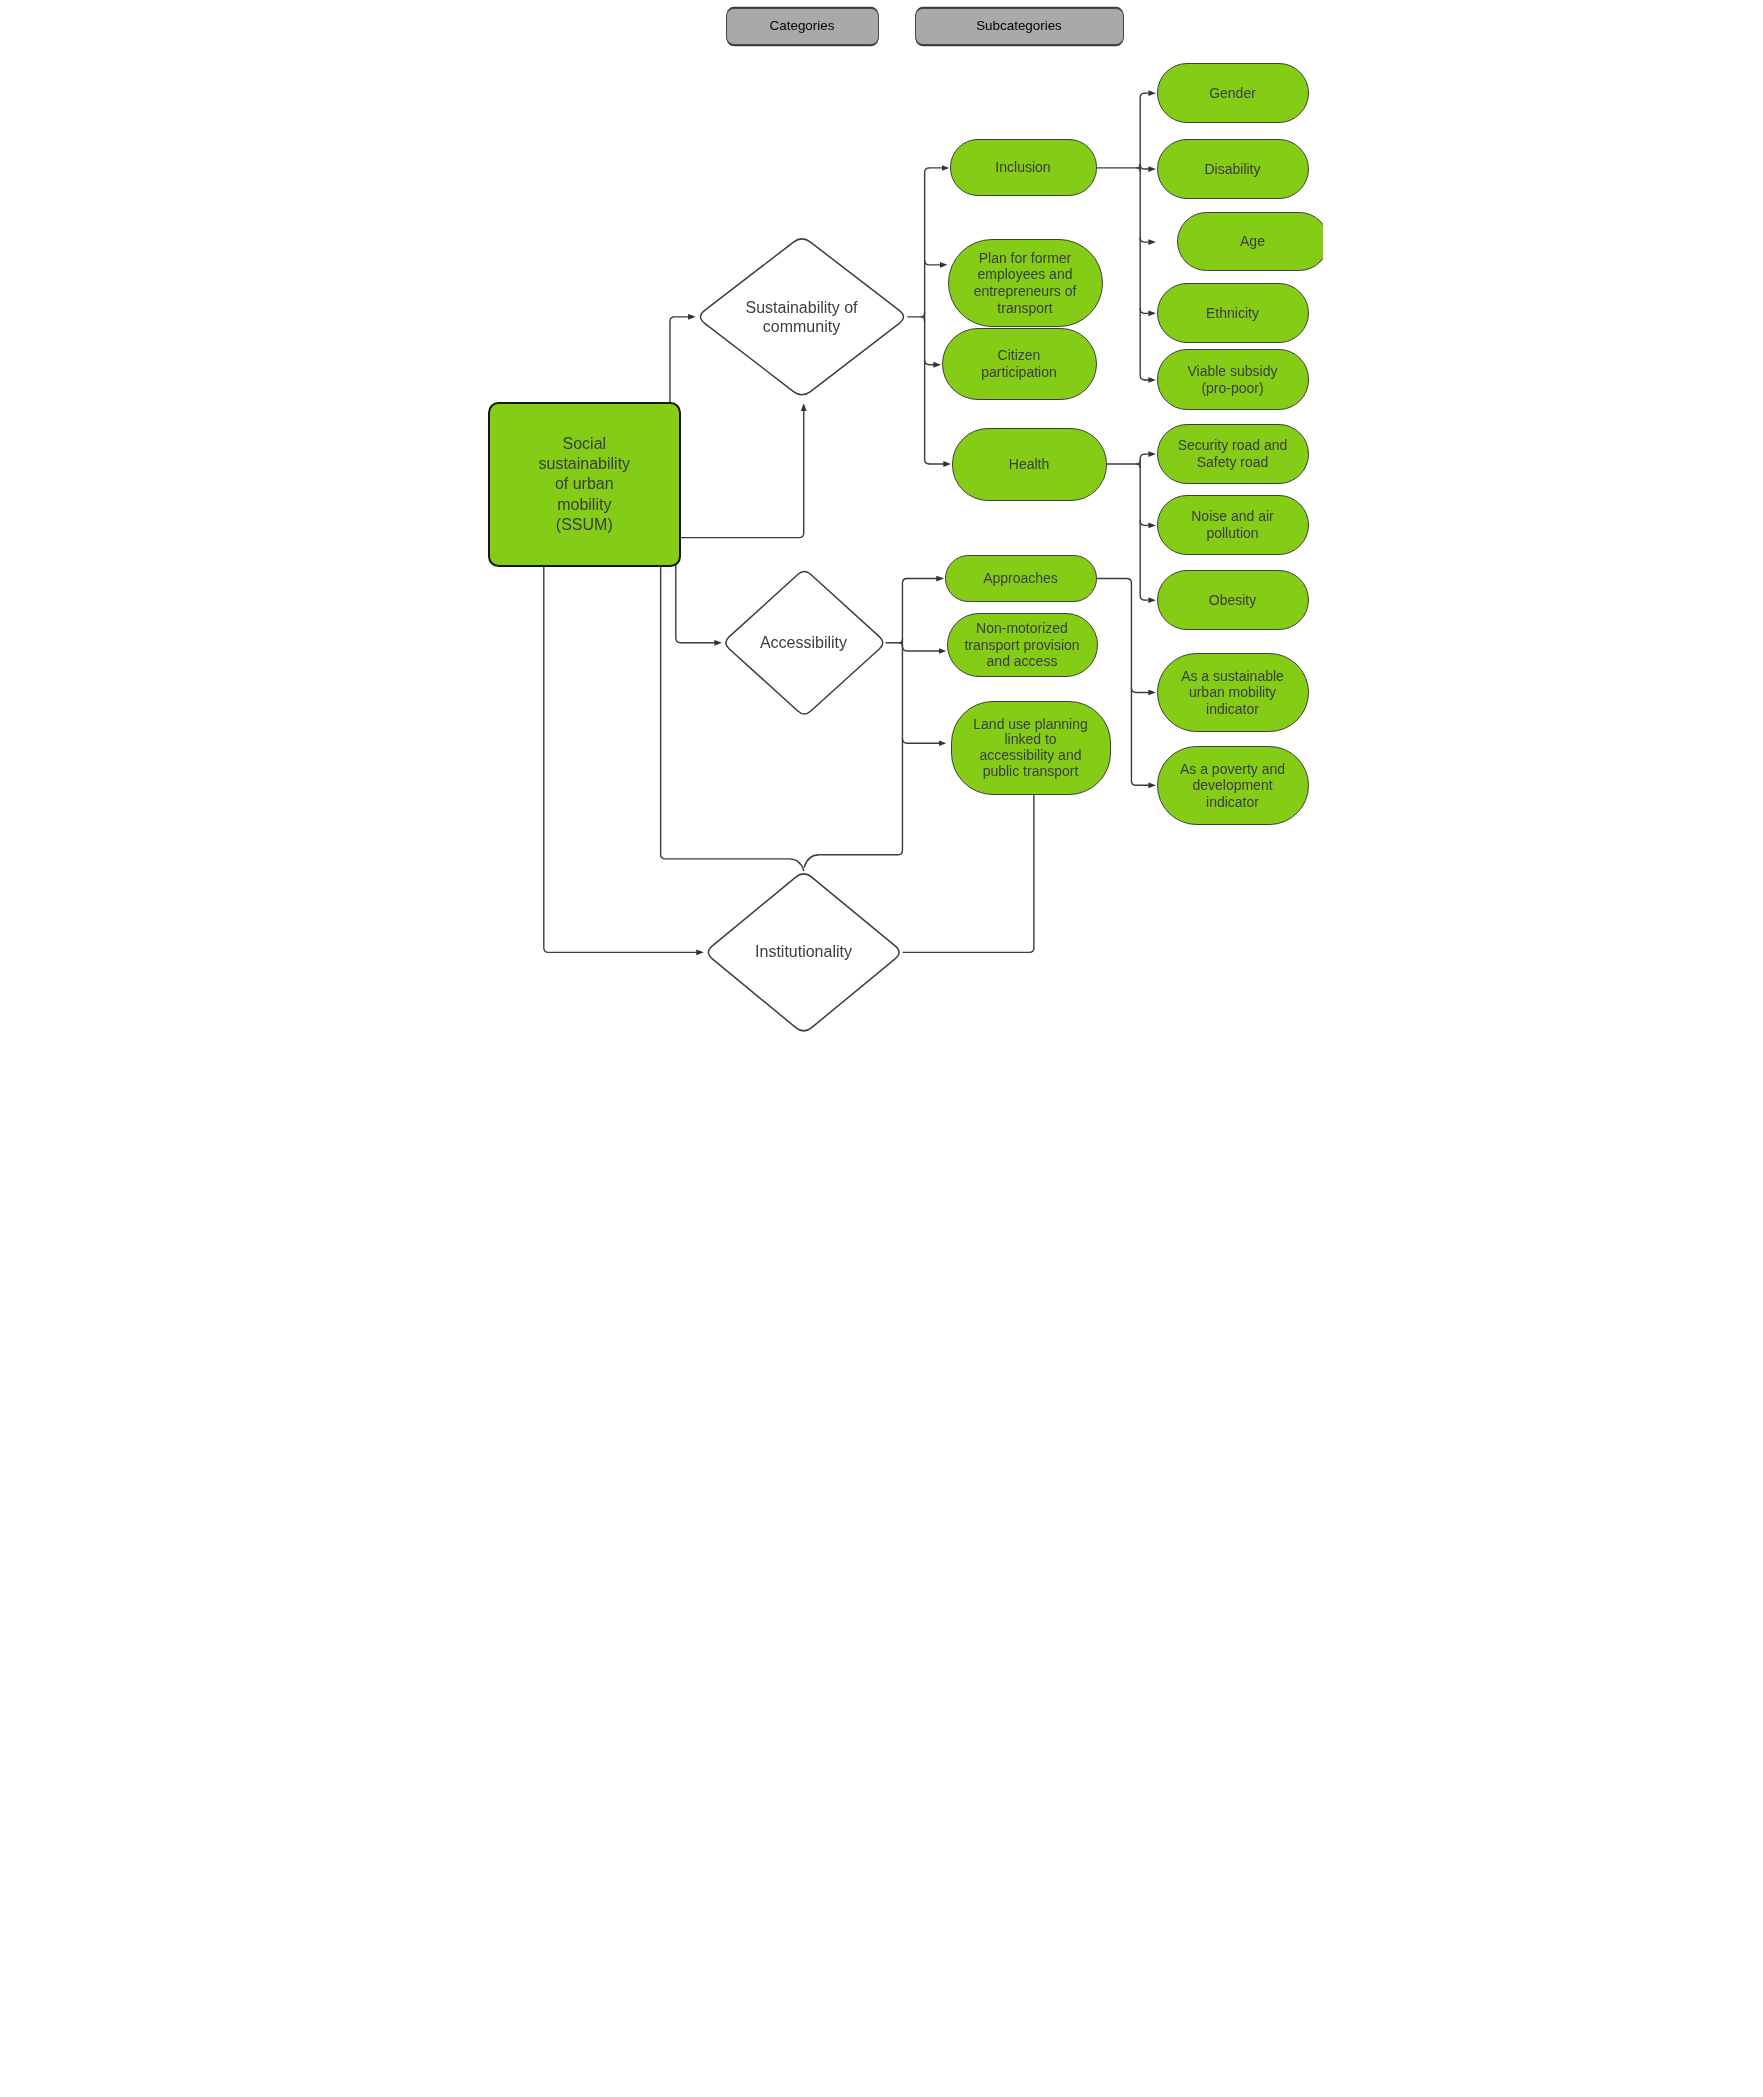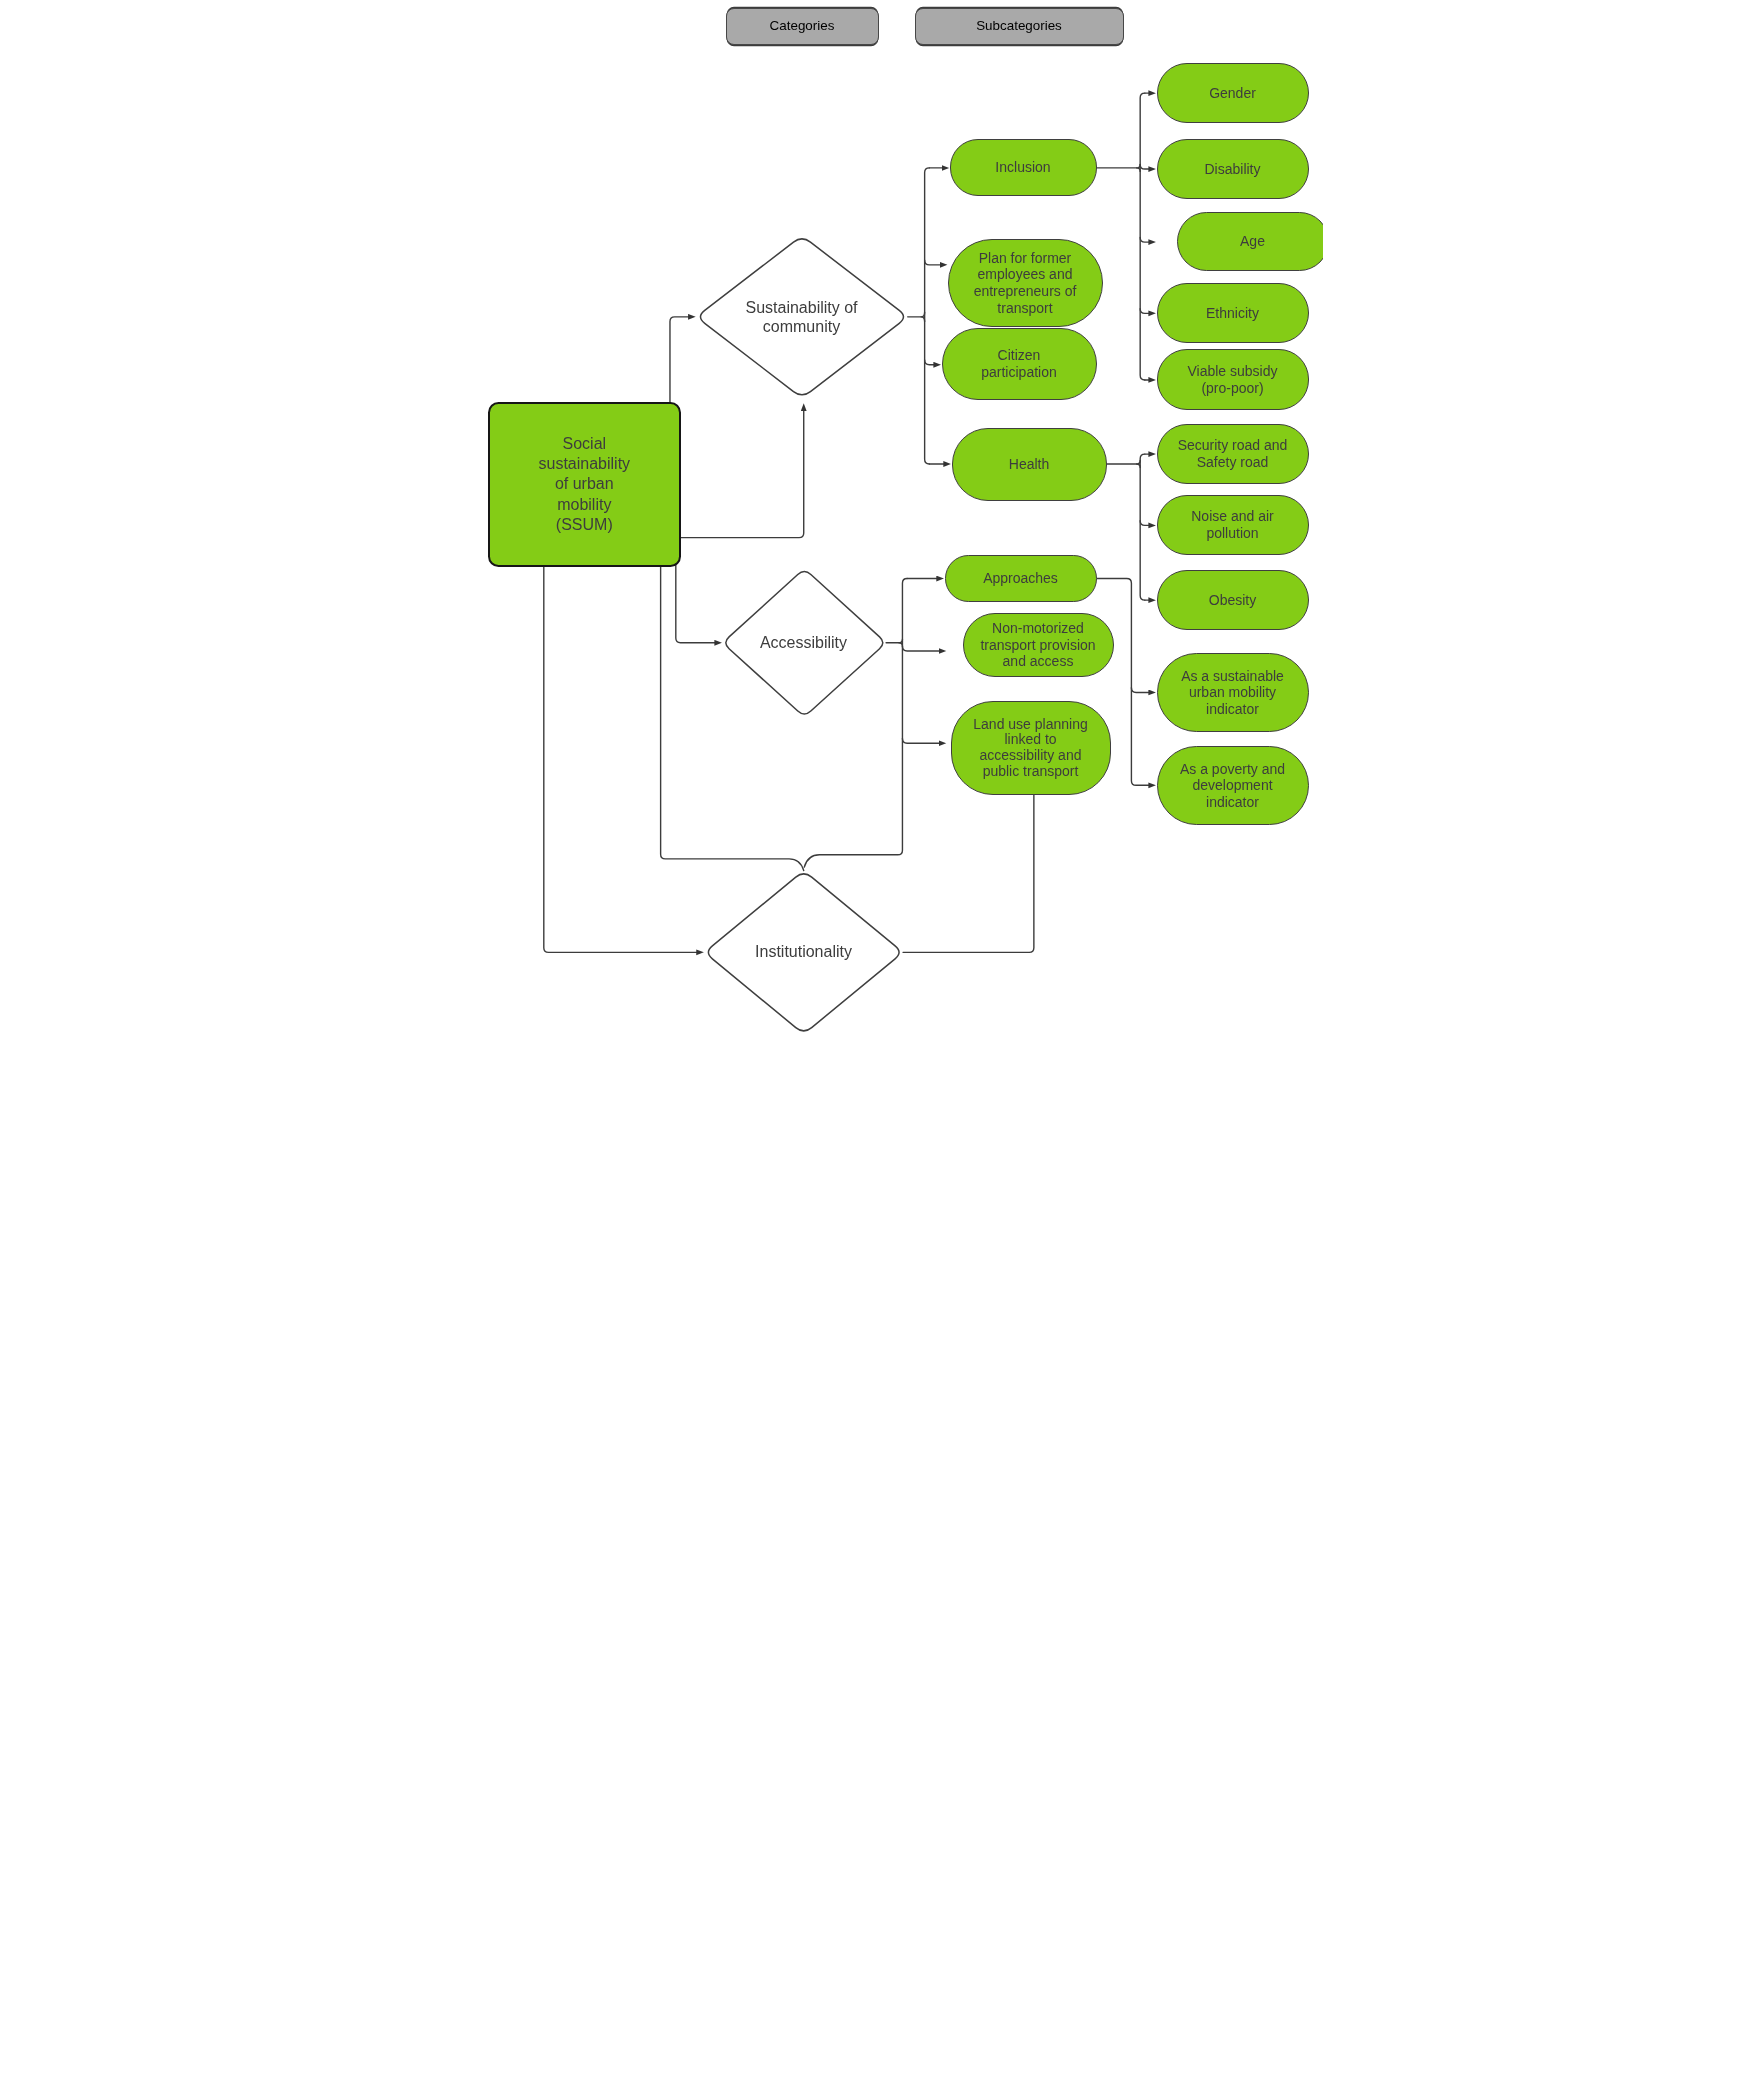--- a/index.html
+++ b/index.html
@@ -134,21 +134,21 @@
 
   <div class="node pill" style="left:509px;top:139px;width:147px;height:57px;border-radius:28px;">Inclusion</div>
   <div class="node pill" style="left:507px;top:221px;width:155px;height:88px;border-radius:44px;margin-top:18px;">Plan for former
 employees and
 entrepreneurs of
 transport</div>
   <div class="node pill" style="left:501px;top:328px;width:155px;height:72px;border-radius:36px;">Citizen
 participation</div>
   <div class="node pill" style="left:511px;top:428px;width:155px;height:73px;border-radius:36px;">Health</div>
   <div class="node pill" style="left:504px;top:555px;width:152px;height:47px;border-radius:23.4px;">Approaches</div>
-  <div class="node pill" style="left:522px;top:613px;width:151px;height:64px;border-radius:38px;">Non-motorized
+  <div class="node pill" style="left:506px;top:613px;width:151px;height:64px;border-radius:38px;">Non-motorized
 transport provision
 and access</div>
   <div class="node pill" style="left:510px;top:701px;width:160px;height:94px;border-radius:42px;line-height:1.12;">Land use planning
 linked to
 accessibility and
 public transport</div>
 
   <div class="node pill" style="left:716px;top:63px;width:152px;height:60px;border-radius:30px;">Gender</div>
   <div class="node pill" style="left:716px;top:139px;width:152px;height:60px;border-radius:30px;">Disability</div>
   <div class="node pill" style="left:736px;top:212px;width:152px;height:59px;border-radius:30px;">Age</div>

